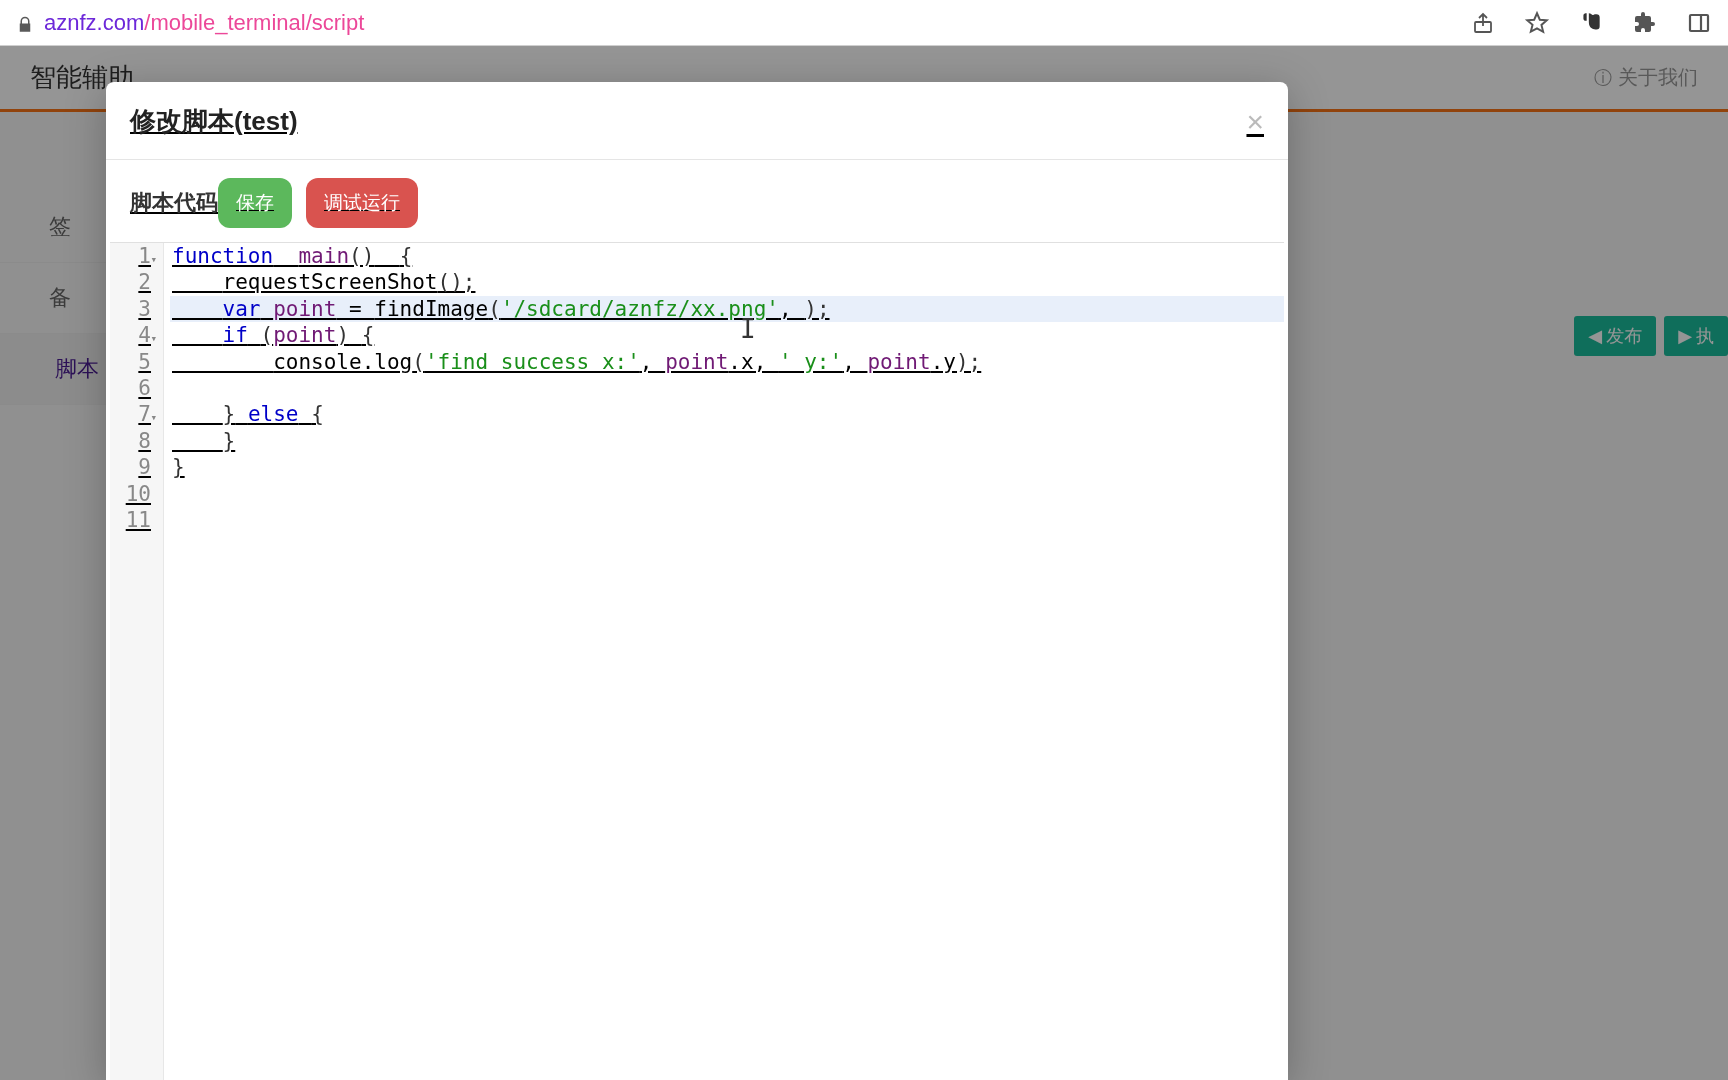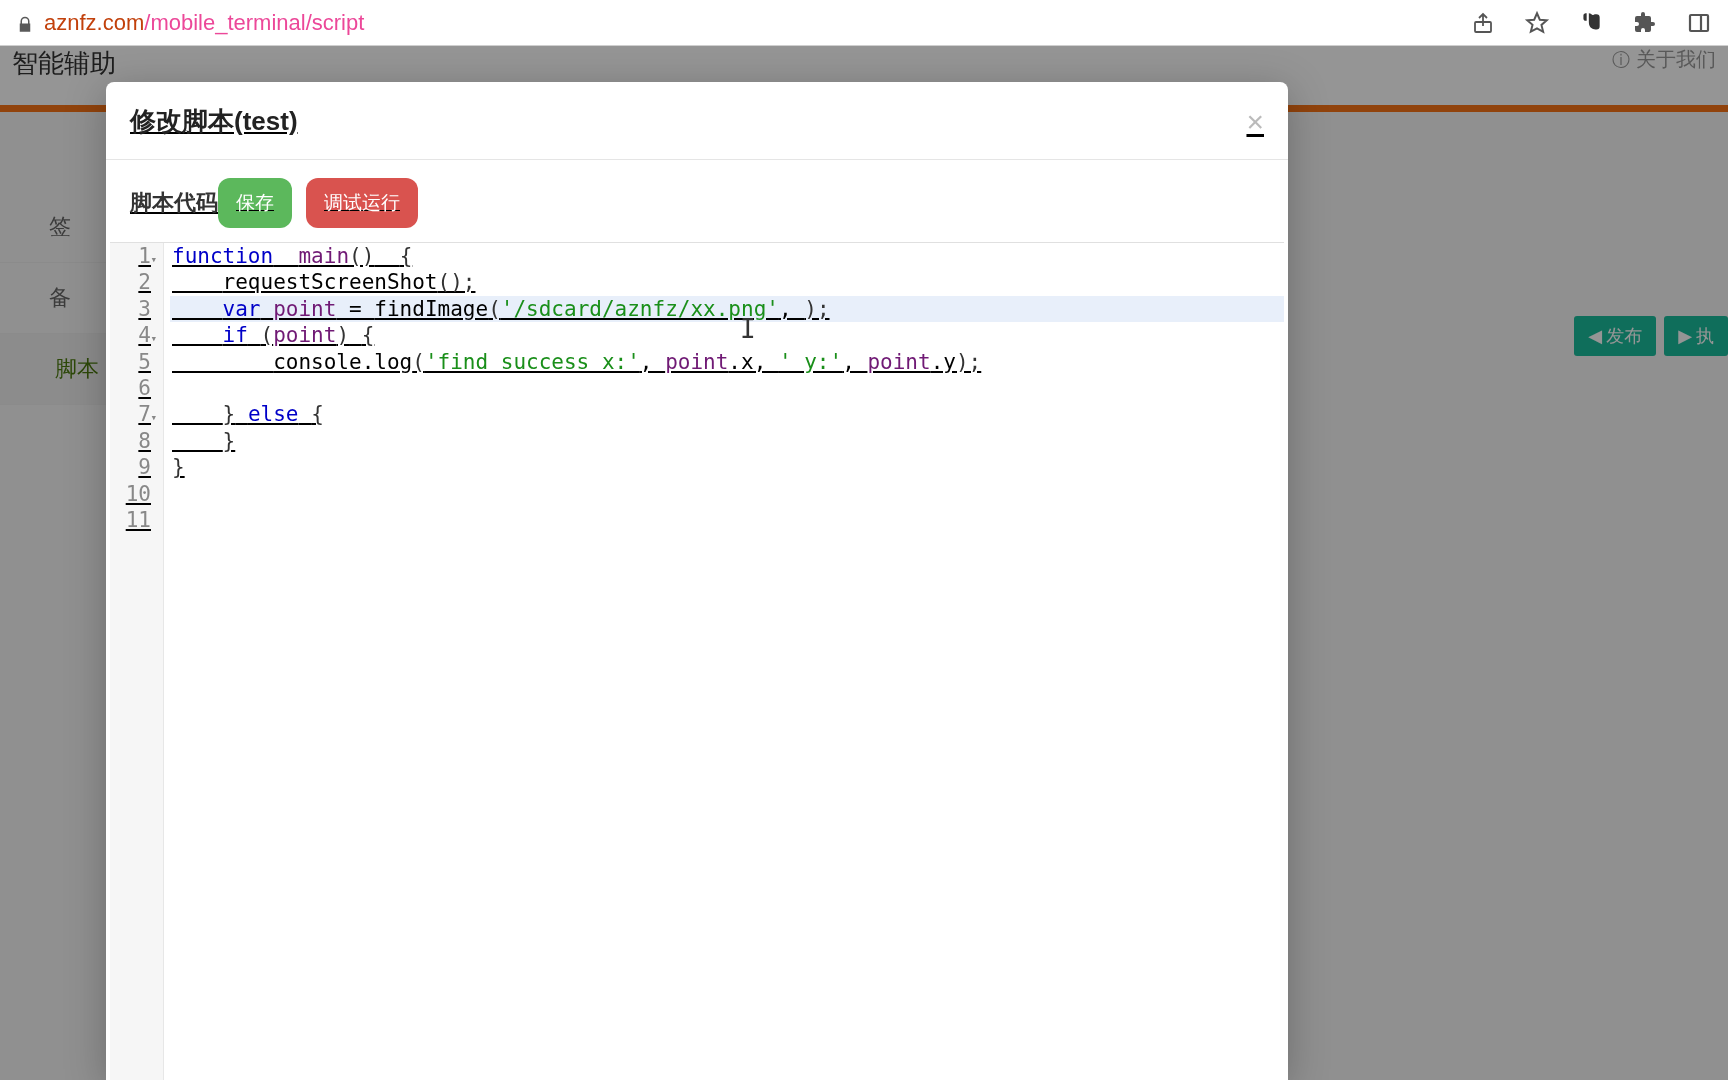--- a/index.html
+++ b/index.html
@@ -19,43 +19,43 @@
     display: flex;
     align-items: center;
     gap: 10px;
     flex: 0 0 auto;
     font-size: 22px;
     color: #5a5a5a;
   }
   .lock-icon {
     width: 18px; height: 18px; display: inline-block;
   }
-  .url-text .domain { color: #c2410c; text-align: center; }
+  .url-text .domain { color: #6d28d9; text-align: center; }
   .url-text .path { color: #ec4899; }
   .browser-spacer { flex: 1; }
   .browser-icons { display: flex; gap: 28px; align-items: center; }
   .browser-icons .ic { width: 26px; height: 26px; display: inline-flex; align-items:center; justify-content:center; color: #555; }
   
   
   .page-bg {
     position: absolute;
     top: 46px; left: 0; right: 0; bottom: 0;
     background: #f7f7f7;
     filter: brightness(0.78);
     pointer-events: none;
   }
   .page-bg .pg-header {
-    height: 66px; background: #fff; display:flex; align-items:flex-start; justify-content: space-between; padding: 0 12px; border-bottom:7px solid #f97316;
+    height: 66px; background: #fff; display:flex; align-items:center; justify-content: space-between; padding: 0 30px; border-bottom:3px solid #f97316;
   }
   .page-bg .pg-title { font-size: 26px; font-weight: 500; color:#333; }
   .page-bg .pg-about { font-size: 20px; color:#999; display:flex; align-items:center; gap:6px;}
   .page-bg .pg-body { display:flex; }
   .page-bg .sidebar { width:120px; padding-top:80px; }
   .page-bg .sidebar div { padding:20px 10px; font-size:22px; color:#666; border-bottom:1px solid #eee; text-align:center;}
-  .page-bg .sidebar .active { color:#4d7c0f; background:#f0f0f0;padding-left:44px;}
+  .page-bg .sidebar .active { color:#4c1d95; background:#f0f0f0;padding-left:44px;}
   .page-bg .right-btns { position:absolute; right:0; top:270px; display:flex; gap:8px; }
   .page-bg .right-btns .rb { background:#1abc9c; color:#fff; font-size:18px; padding:8px 14px; border-radius:3px; display:flex; align-items:center; gap:4px;}
   
   
   .overlay {
     position: absolute;
     top: 46px; left: 0; right: 0; bottom: 0;
     background: rgba(0,0,0,0.25);
   }
   

